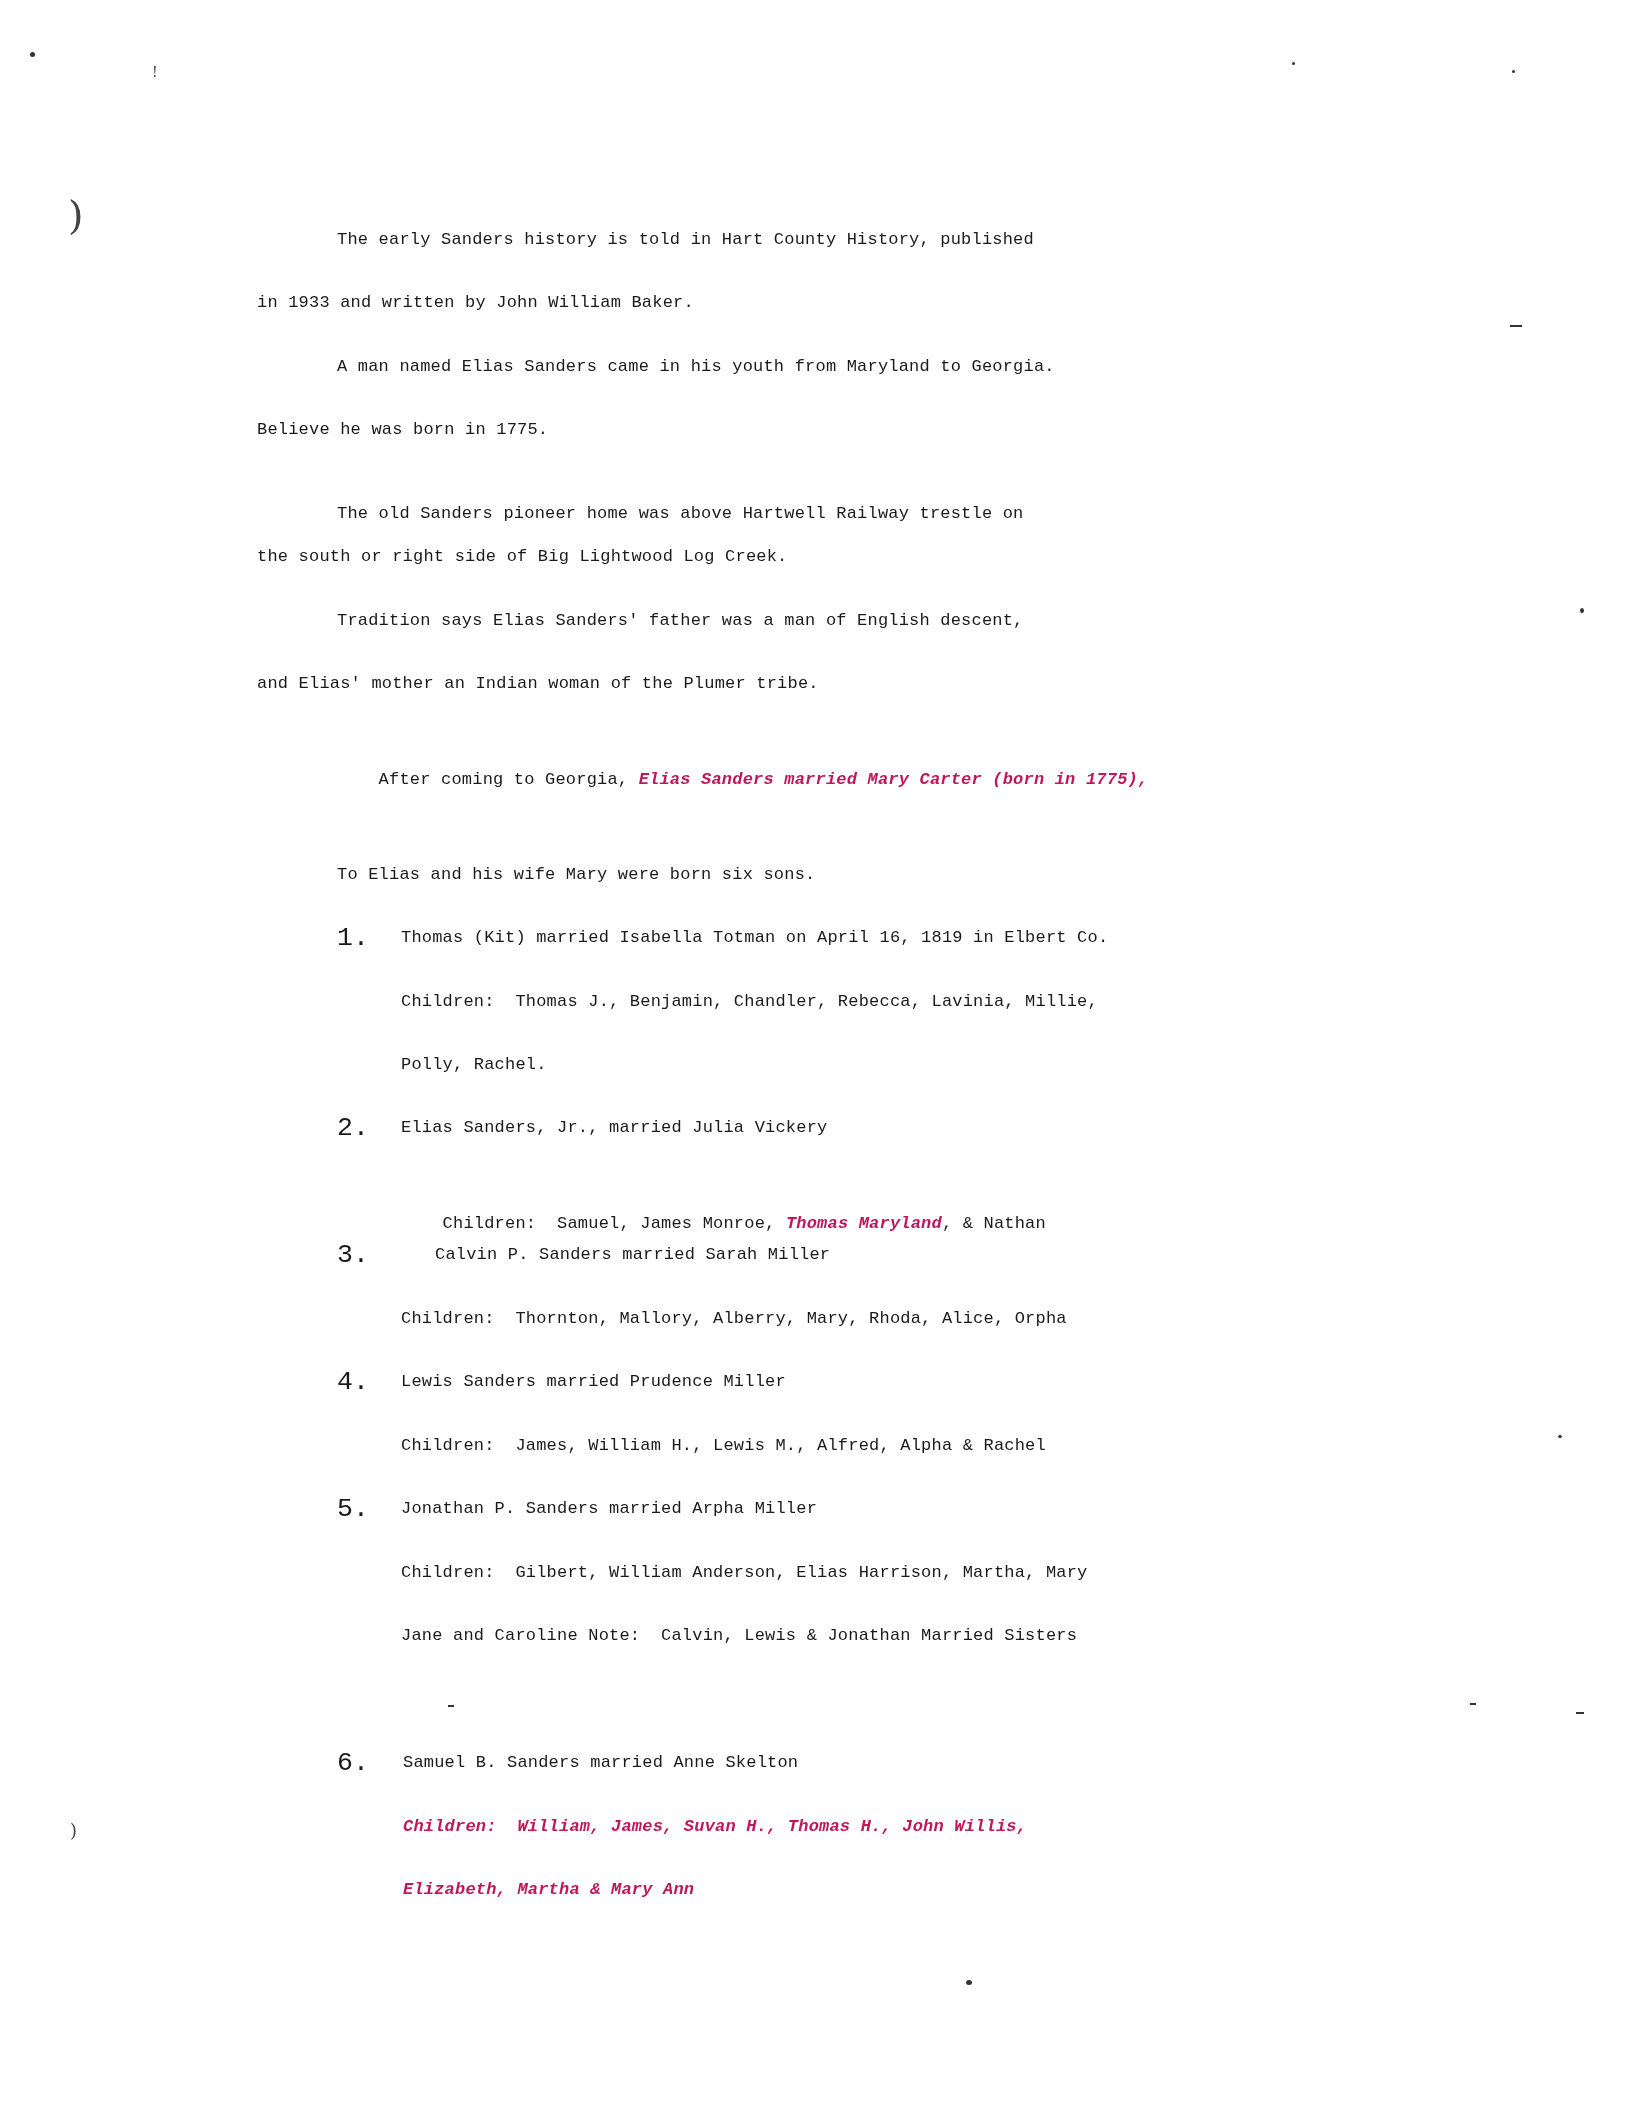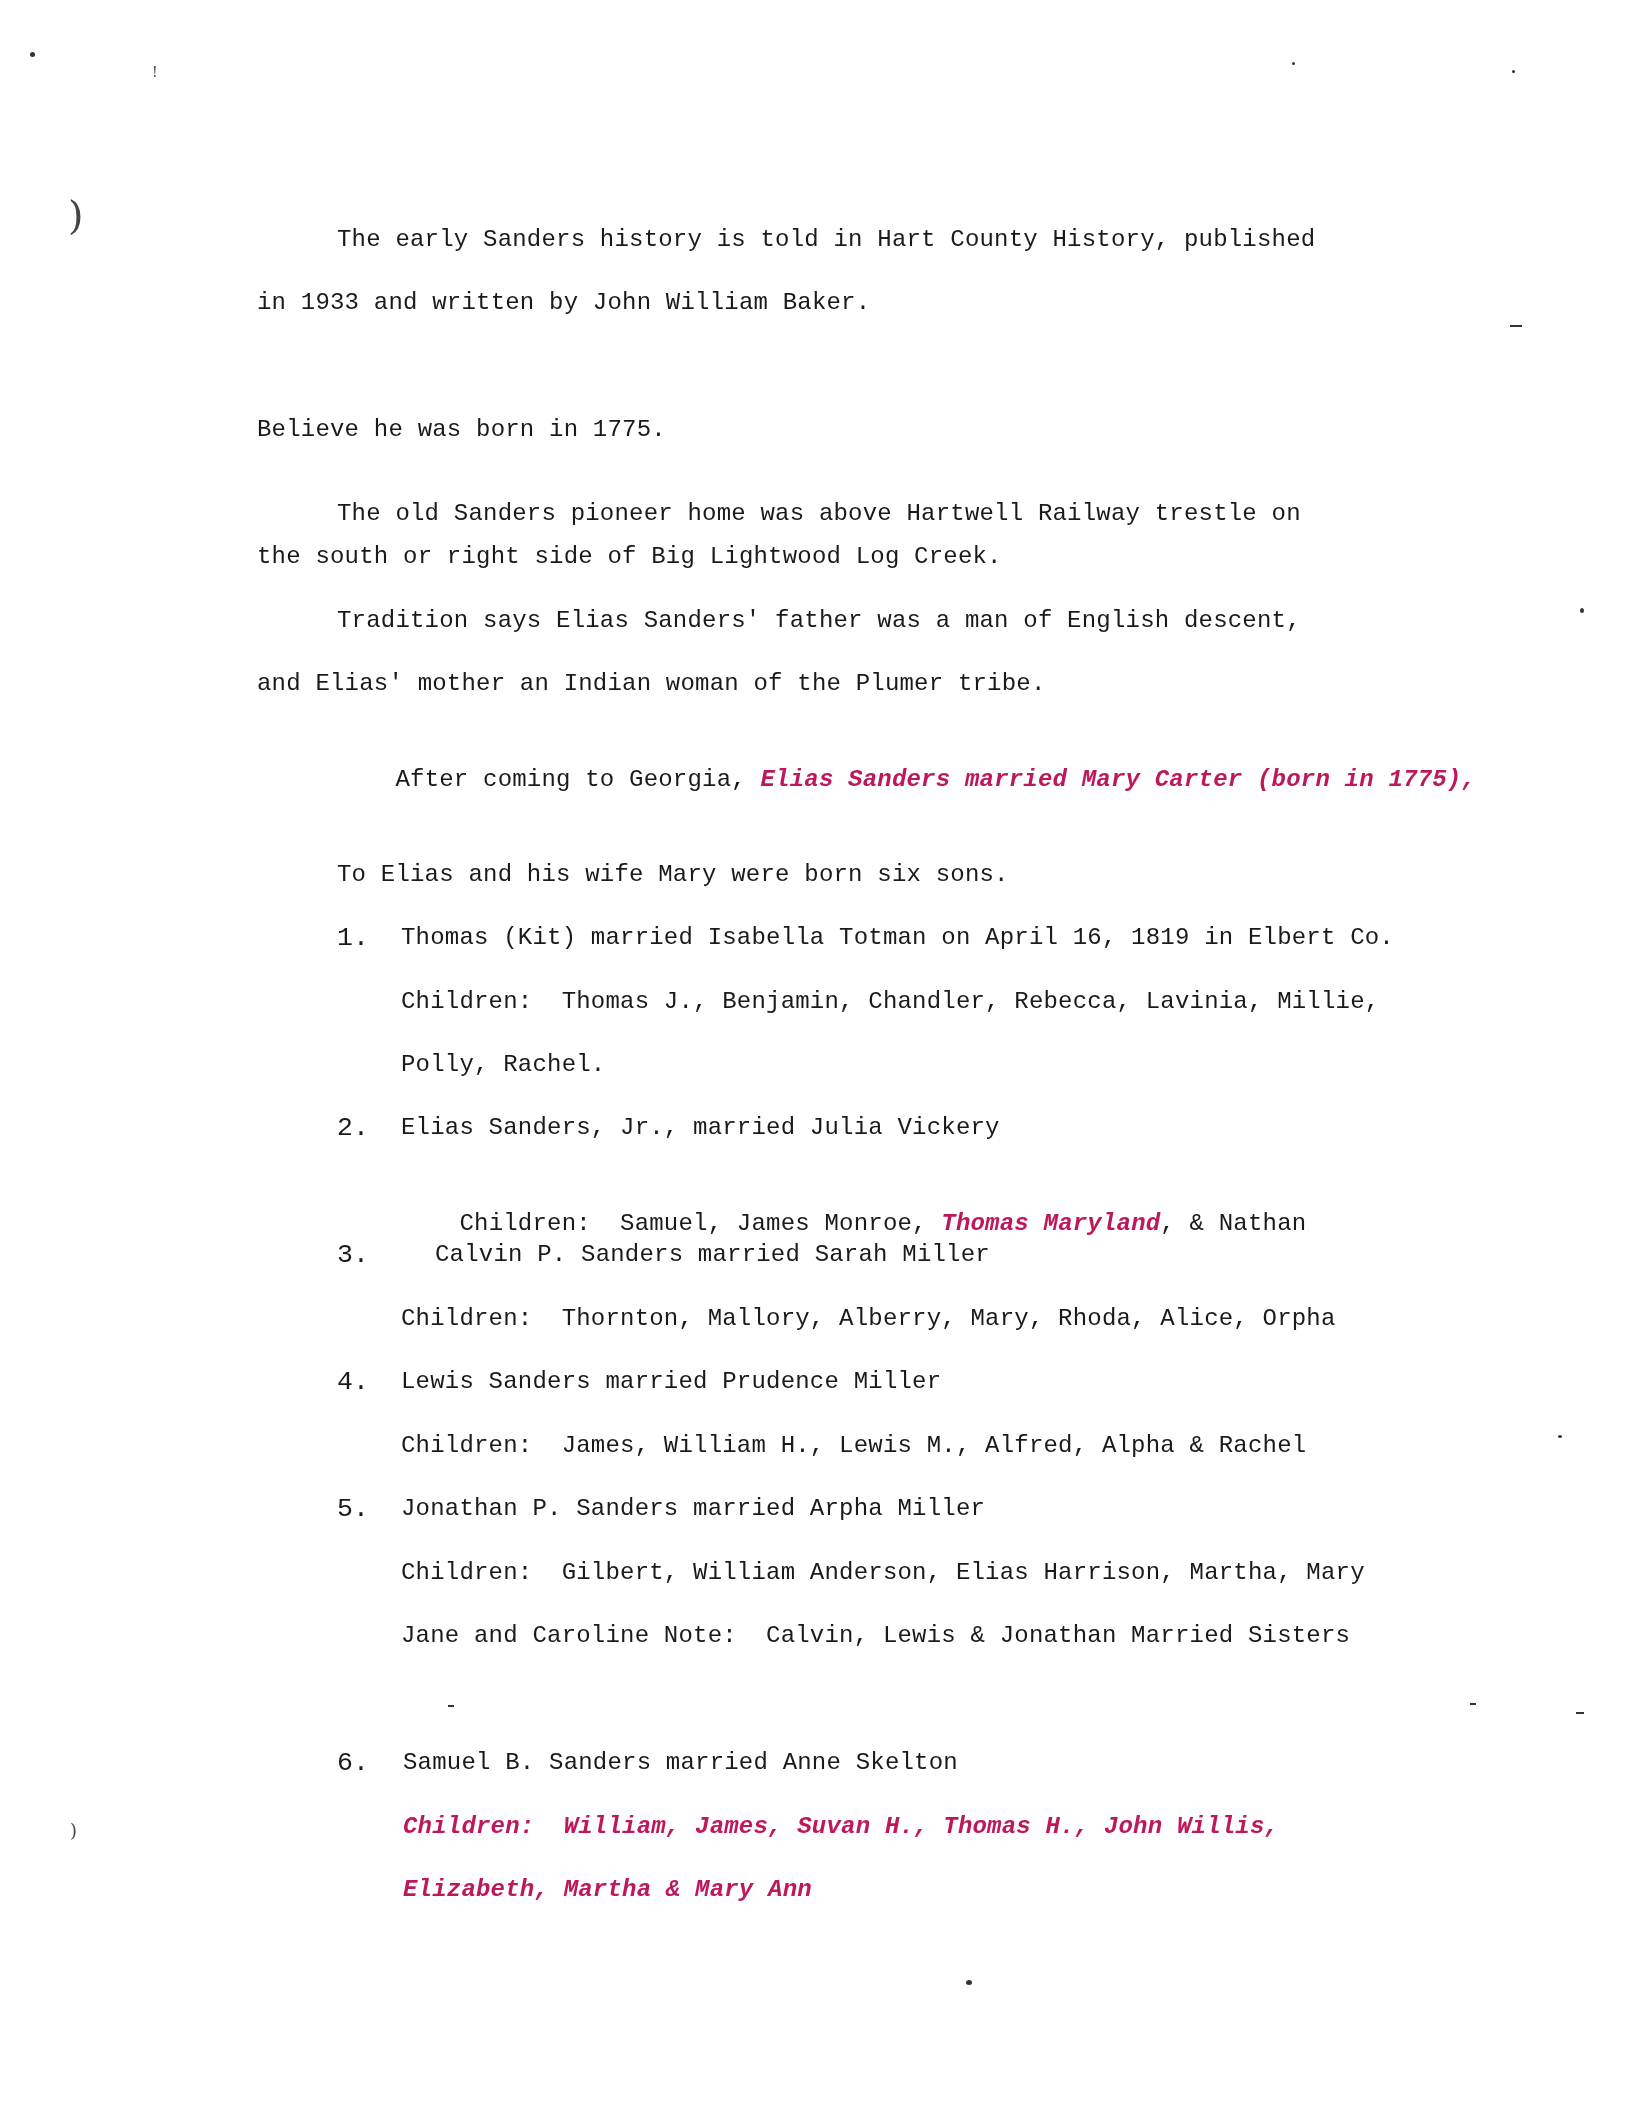--- a/index.html
+++ b/index.html
@@ -15,21 +15,21 @@
       font-family: "Liberation Mono", "DejaVu Sans Mono", monospace;
       color: #1a1a1a;
     }
     .page {
       position: absolute;
       left: 0; top: 0;
       width: 1632px; height: 2109px;
     }
     .line {
       position: absolute;
-      font-size: 24px;
+      font-size: 17px;
       line-height: 32px;
       white-space: pre;
       letter-spacing: 0.2px;
     }
     .bold {
       font-weight: bold;
       color: #be185d;
       font-style: italic;
     }
     .num {
@@ -64,20 +64,21 @@
   <div class="speck" style="left:966px;top:1980px;width:6px;height:5px;"></div>
   <div class="speck" style="left:1510px;top:325px;width:12px;height:2px;border-radius:0;"></div>
   <div class="speck" style="left:1470px;top:1703px;width:6px;height:2px;border-radius:0;"></div>
   <div class="mark" style="left:68px;top:192px;font-size:40px;">)</div>
   <div class="mark" style="left:70px;top:1820px;font-size:18px;">)</div>
   <div class="mark" style="left:152px;top:64px;font-size:14px;">!</div>
 
   <div class="line" style="left:337px;top:224px;">The early Sanders history is told in Hart County History, published</div>
   <div class="line" style="left:257px;top:287px;">in 1933 and written by John William Baker.</div>
 
+  <div class="line" style="left:337px;top:351px;">A man named Elias Sanders came in his youth from Maryland to Georgia.</div>
   <div class="line" style="left:257px;top:414px;">Believe he was born in 1775.</div>
 
   <div class="line" style="left:337px;top:478px;margin-top:20px;">The old Sanders pioneer home was above Hartwell Railway trestle on</div>
   <div class="line" style="left:257px;top:541px;">the south or right side of Big Lightwood Log Creek.</div>
 
   <div class="line" style="left:337px;top:605px;">Tradition says Elias Sanders' father was a man of English descent,</div>
   <div class="line" style="left:257px;top:668px;">and Elias' mother an Indian woman of the Plumer tribe.</div>
 
   <div class="line" style="left:337px;top:732px;">
     <span>After coming to Georgia,</span><span class="bold"> Elias Sanders married Mary Carter (born in 1775),</span>

